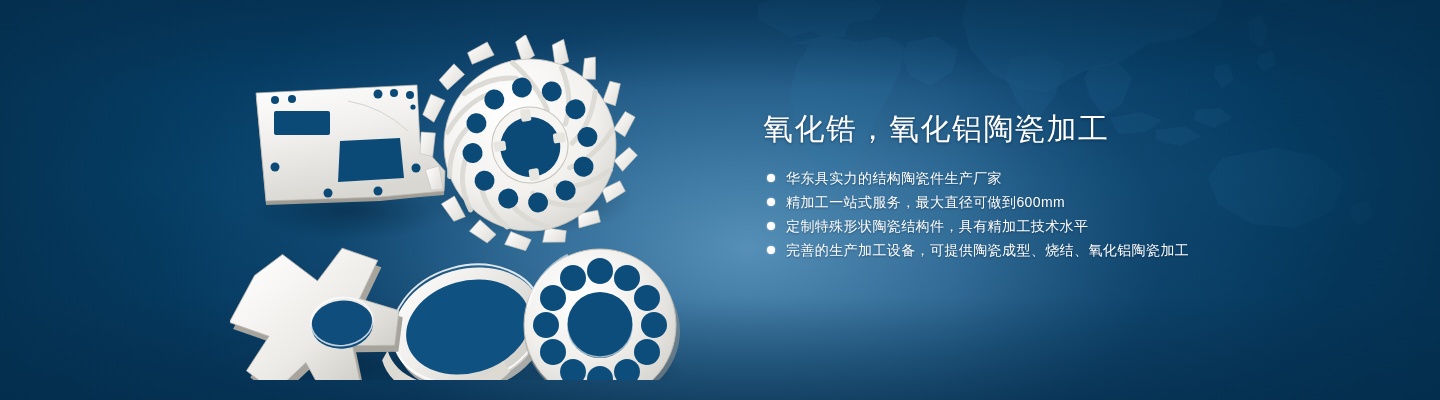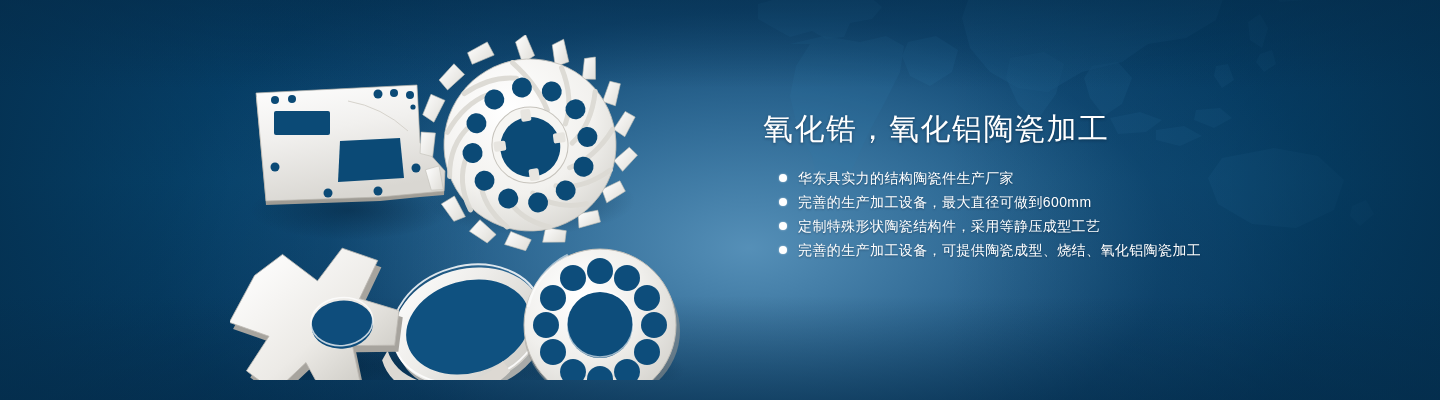--- a/index.html
+++ b/index.html
@@ -81,21 +81,21 @@
     font-size: 30px;
     line-height: 38px;
     letter-spacing: 1.5px;
     font-weight: 400;
     margin: 0 0 18px 0;
     white-space: nowrap;
     text-shadow: 0 1px 3px rgba(0,20,40,0.45);
   }
   .bullets {
     list-style: none;
-    margin: 12px;
+    margin: 0;
     padding: 0;
   }
   .bullet {
     display: flex;
     align-items: center;
     height: 24px;
     margin: 0 0 0px 0;
   }
   .dot {
     flex: 0 0 auto;
@@ -345,25 +345,25 @@
 
   <div class="copy">
     <h1 class="headline">氧化锆，氧化铝陶瓷加工</h1>
     <ul class="bullets">
       <li class="bullet">
         <span class="dot"></span>
         <span class="bullet-text">华东具实力的结构陶瓷件生产厂家</span>
       </li>
       <li class="bullet">
         <span class="dot"></span>
-        <span class="bullet-text">完善的生产加工设备，最大直径可做到600mm</span>
+        <span class="bullet-text">精加工一站式服务，最大直径可做到600mm</span>
       </li>
       <li class="bullet">
         <span class="dot"></span>
-        <span class="bullet-text">定制特殊形状陶瓷结构件，采用等静压成型工艺</span>
+        <span class="bullet-text">定制特殊形状陶瓷结构件，具有精加工技术水平</span>
       </li>
       <li class="bullet">
         <span class="dot"></span>
         <span class="bullet-text">完善的生产加工设备，可提供陶瓷成型、烧结、氧化铝陶瓷加工</span>
       </li>
     </ul>
   </div>
 
 </div>
 

